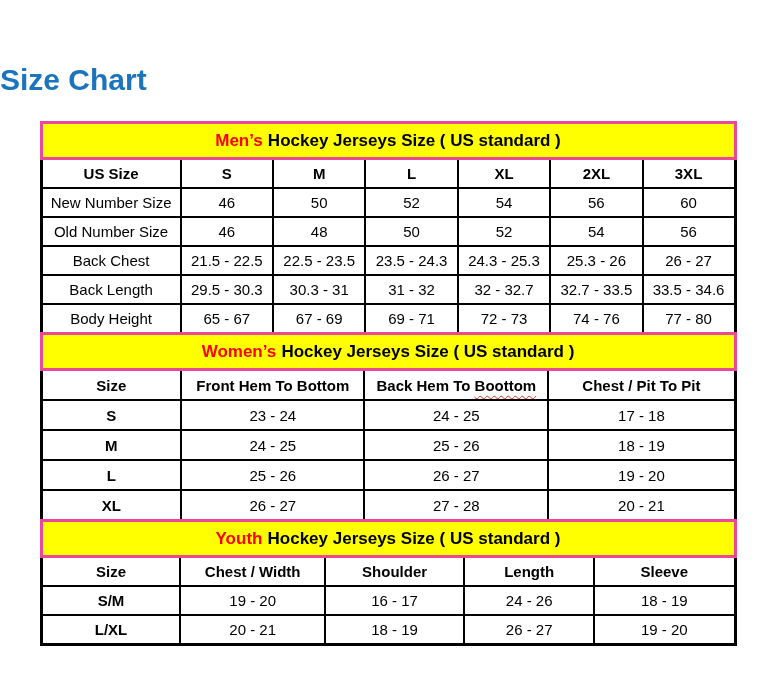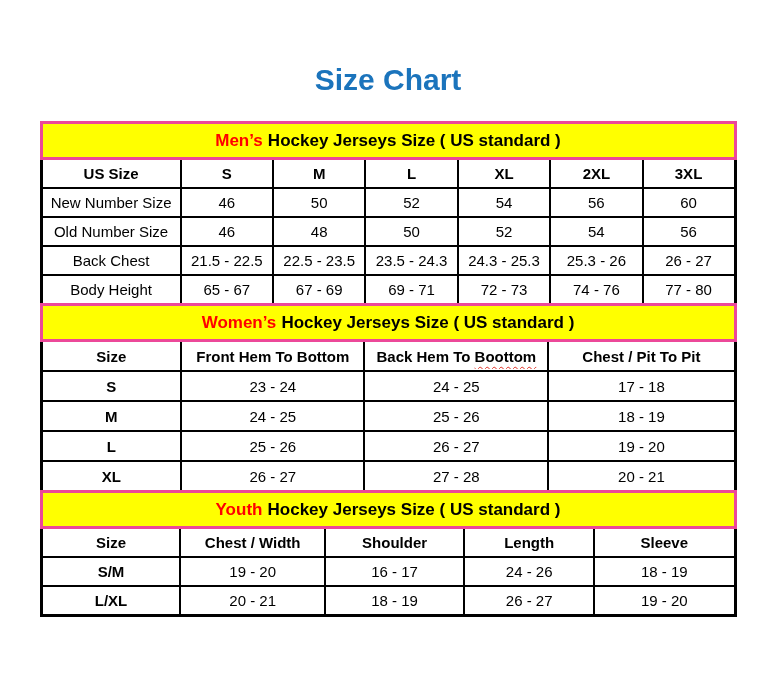--- a/index.html
+++ b/index.html
@@ -2,40 +2,40 @@
 <html><head>
 <meta charset="utf-8">
 <style>
   html,body{margin:0;padding:0;background:#ffffff;}
   .page{
     width:776px;height:692px;background:#ffffff;overflow:hidden;
     font-family:"Liberation Sans",sans-serif;color:#000000;
     position:relative;
   }
   .title{
-    text-align:center;font-size:30px;line-height:32px;font-weight:bold;
+    text-align:left;font-size:30px;line-height:32px;font-weight:bold;
     color:#1B74BC;padding-top:64px;margin:0 0 25px 0;
   }
   .tables{width:697px;margin:0 auto;}
   table{
     border-collapse:collapse;table-layout:fixed;width:697px;
     border:3px solid #000000;
   }
   table + table{margin-top:-3px;}
   td{
     border:2px solid #000000;text-align:center;vertical-align:middle;
     font-size:15px;height:27px;padding:0 2px;white-space:nowrap;overflow:hidden;
   }
   tr.band-row td{
     background:#FFFF00;font-weight:bold;font-size:17px;height:33px;
     border:3px solid #ec4899;
   }
   .hl{color:#FF0000;}
   .band-rest{margin-left:0.30em;}
-  tr.hdr td{font-weight:bold;border-radius:14px;}
+  tr.hdr td{font-weight:bold;}
   td.lbl-bold{font-weight:bold;}
   .wavy{
     margin-left:0.28em;
     text-decoration:underline wavy #e02b20;
     text-decoration-thickness:1px;
     text-underline-offset:4px;
     text-decoration-skip-ink:none;
     text-align:center;
   }
   .womens td{height:28px;}
@@ -96,20 +96,29 @@
           <td>56</td>
         </tr>
         <tr>
           <td>Back Chest</td>
           <td>21.5 - 22.5</td>
           <td>22.5 - 23.5</td>
           <td>23.5 - 24.3</td>
           <td>24.3 - 25.3</td>
           <td>25.3 - 26</td>
           <td>26 - 27</td>
+        </tr>
+        <tr>
+          <td>Back Length</td>
+          <td>29.5 - 30.3</td>
+          <td>30.3 - 31</td>
+          <td>31 - 32</td>
+          <td>32 - 32.7</td>
+          <td>32.7 - 33.5</td>
+          <td>33.5 - 34.6</td>
         </tr>
         <tr>
           <td>Body Height</td>
           <td>65 - 67</td>
           <td>67 - 69</td>
           <td>69 - 71</td>
           <td>72 - 73</td>
           <td>74 - 76</td>
           <td>77 - 80</td>
         </tr>

